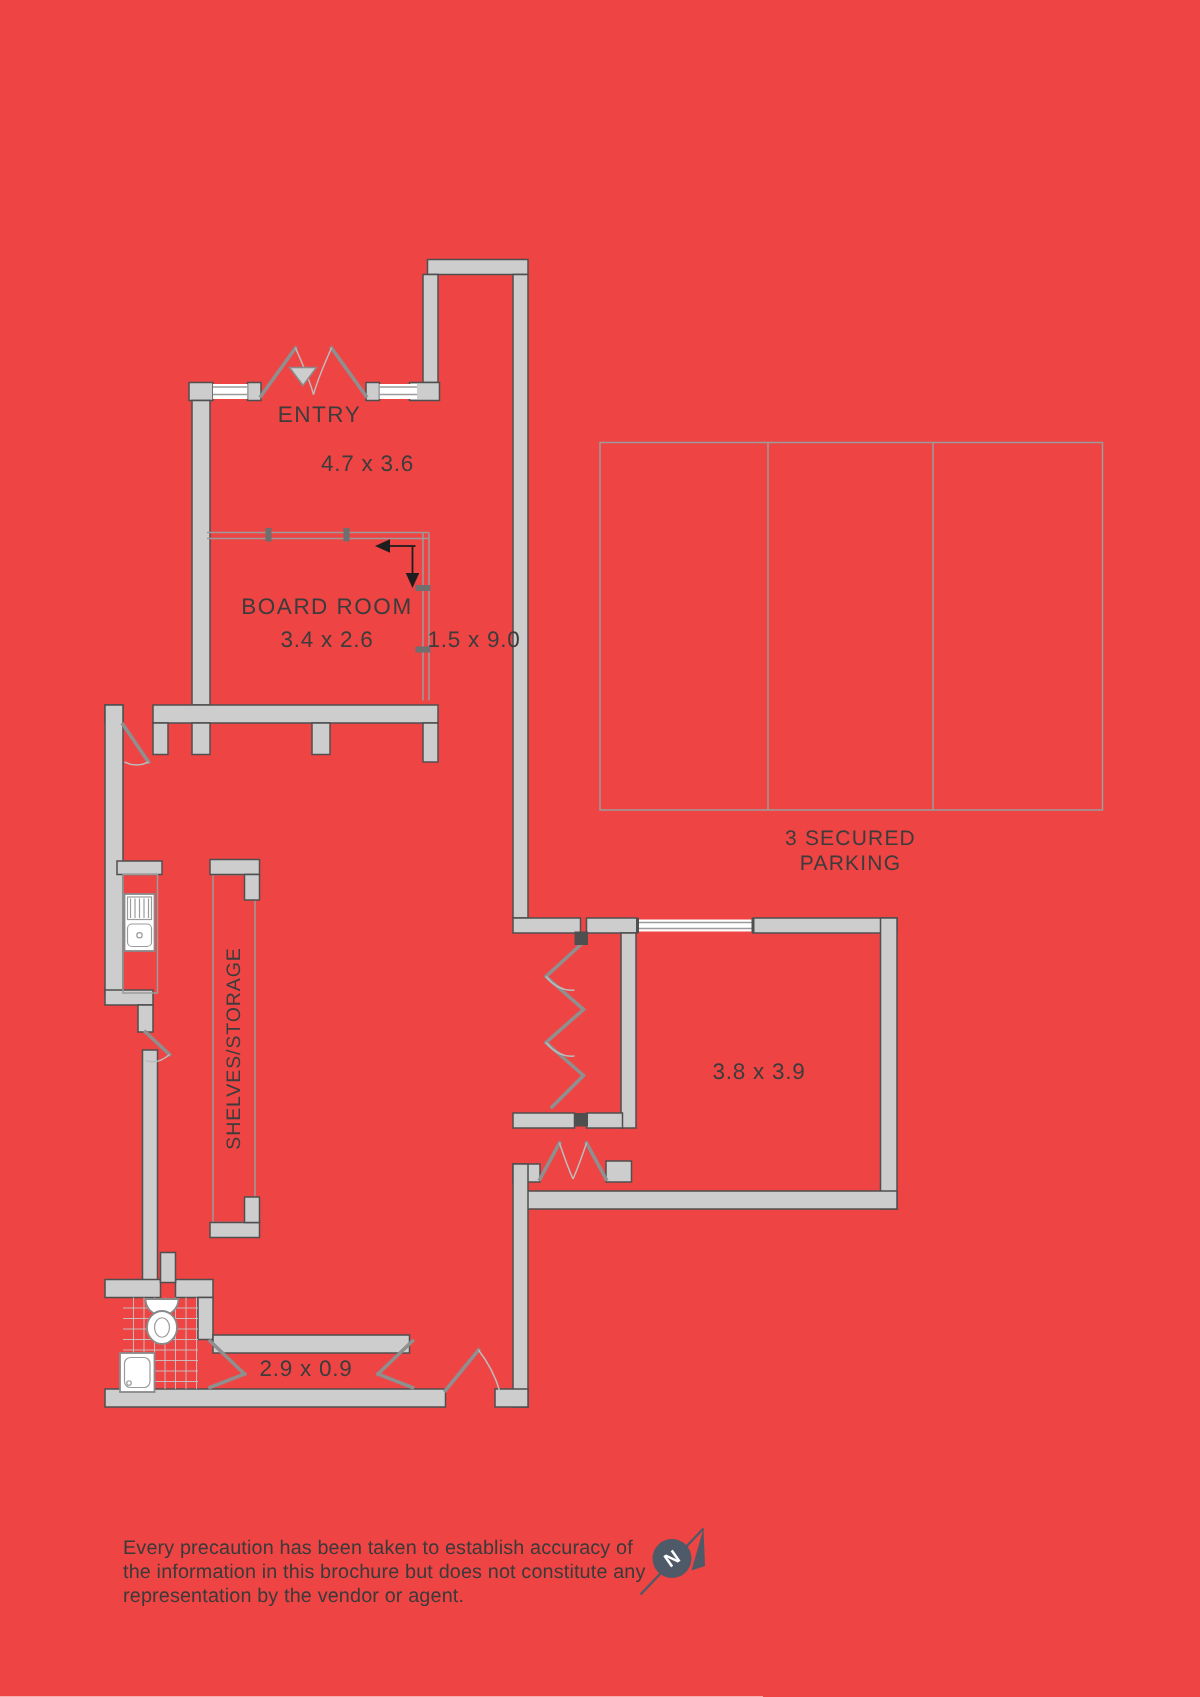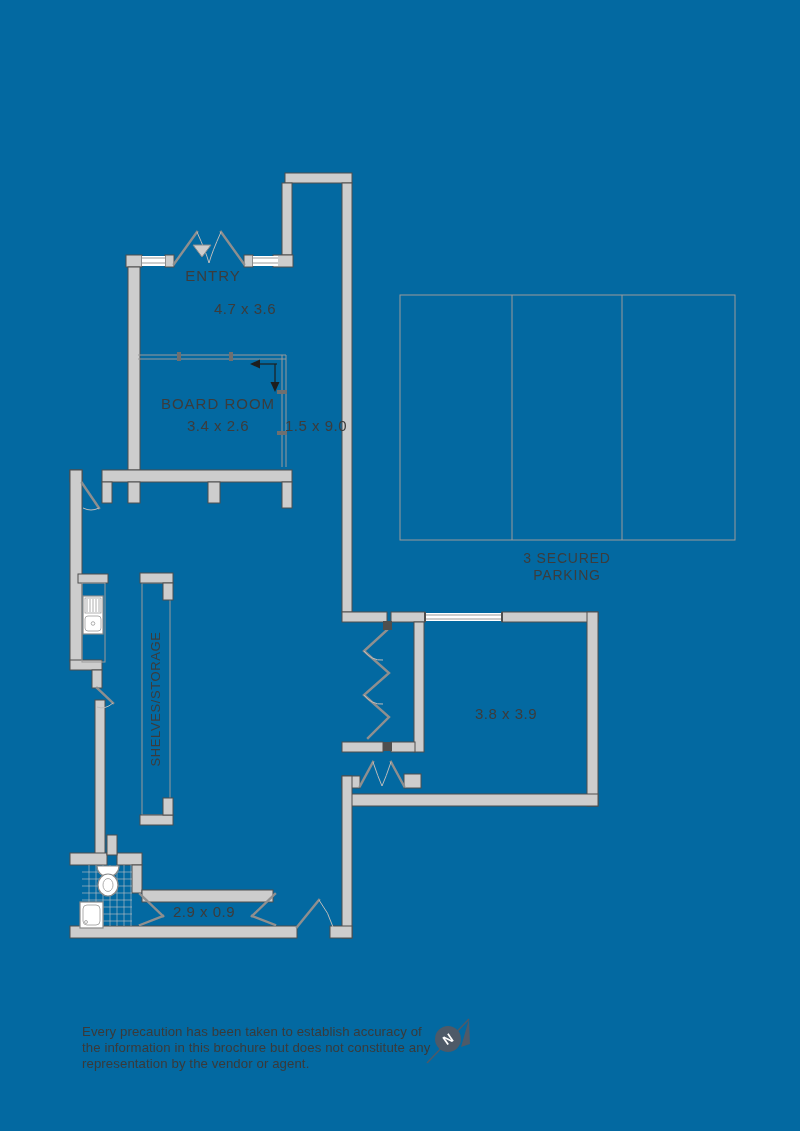--- a/index.html
+++ b/index.html
@@ -1,16 +1,16 @@
 <!DOCTYPE html>
 <html><head>
 <meta charset="utf-8">
 <style>
   html,body{margin:0;padding:0;background:#ffffff;}
-  .page{position:relative;width:800px;height:1131px;background:#0369a1;overflow:hidden;
+  .page{position:relative;width:800px;height:1131px;background:#ef4444;overflow:hidden;
         font-family:"Liberation Sans", sans-serif;}
   svg{display:block;}
   .wall{fill:#cdcdcd;stroke:#4f4f4f;stroke-width:1;}
   .thin{stroke:#9b9b9b;stroke-width:1;fill:none;}
   .leaf{stroke:#8f8f8f;stroke-width:2.4;fill:none;stroke-linecap:square;}
   .arc{stroke:#bcbcbc;stroke-width:1;fill:none;}
   .fix{fill:#ffffff;stroke:#8a8a8a;stroke-width:1.2;}
   .fixthin{stroke:#9b9b9b;stroke-width:0.8;fill:none;}
   .hinge{fill:#4f4f4f;}
   .tick{fill:#6f6f6f;}

